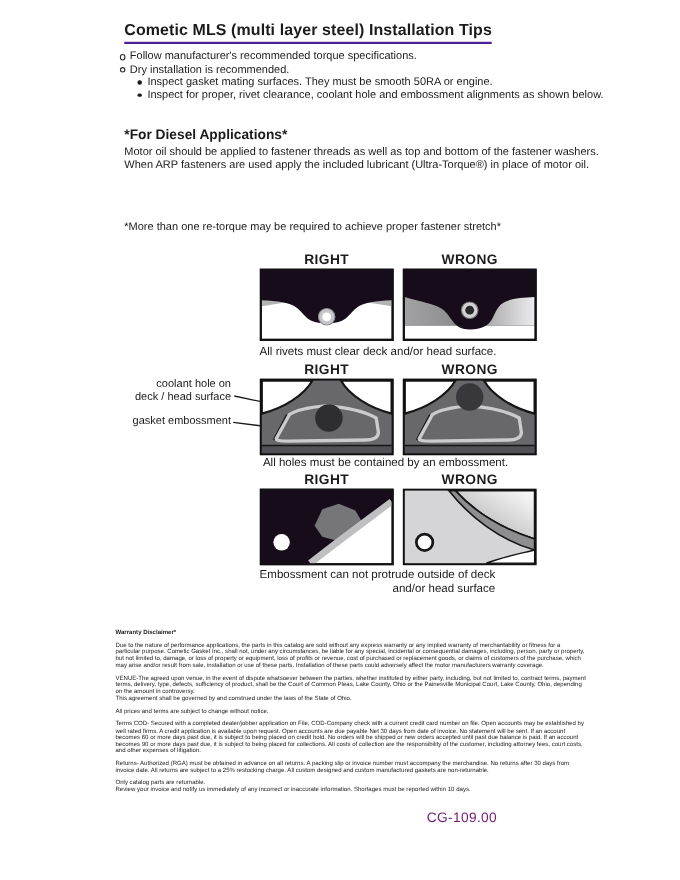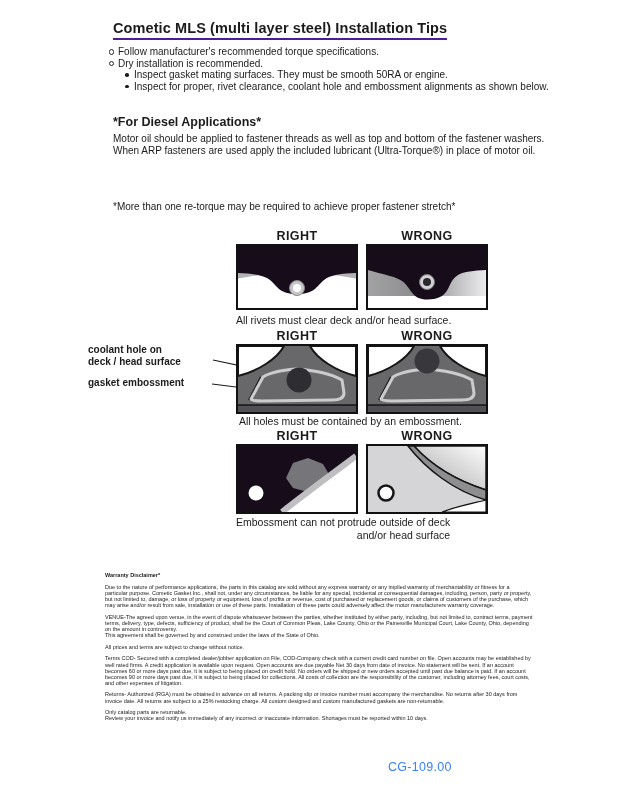--- a/index.html
+++ b/index.html
@@ -36,31 +36,31 @@
     position:absolute; width:122px; text-align:center; font-size:12.5px; font-weight:700;
     letter-spacing:.4px;
   }
   .panel{position:absolute; width:122px;}
   .cap{
     position:absolute; left:236px; font-size:10.5px; font-weight:400; white-space:pre-line;
     line-height:12.5px;
     text-align:right;
   }
   .flabel{
-    position:absolute; font-size:10px; font-weight:700; text-align:left;
+    position:absolute; font-size:10px; font-weight:400; text-align:right;
     white-space:pre-line; line-height:12px;
   }
   .lbl-coolant{left:88px; top:344px; width:122px;}
   .lbl-emboss{left:88px; top:377px; width:122px;}
   .leader-svg{position:absolute; left:105px; top:340px; pointer-events:none;}
   
   .warranty{position:absolute; left:105px; top:572px; width:428px; font-size:5.5px; line-height:6.1px; color:#222;}
   .warranty .w-head{font-weight:700; margin:0 0 6px 0;}
   .warranty p{margin:0 0 5.5px 0; white-space:pre-line;}
-  .pageno{position:absolute; left:388px; top:760px; font-size:12.5px; letter-spacing:.3px; color:#3b82f6;}
+  .pageno{position:absolute; left:388px; top:736px; font-size:12.5px; letter-spacing:.3px; color:#701a75;}
 </style>
 </head>
 <body>
 
 <div class="page">
 
   <div class="title">Cometic MLS (multi layer steel) Installation Tips</div>
 
   <div class="bullets">
     <div class="b-row"><span class="mk"></span><span>Follow manufacturer's recommended torque specifications.</span></div>

